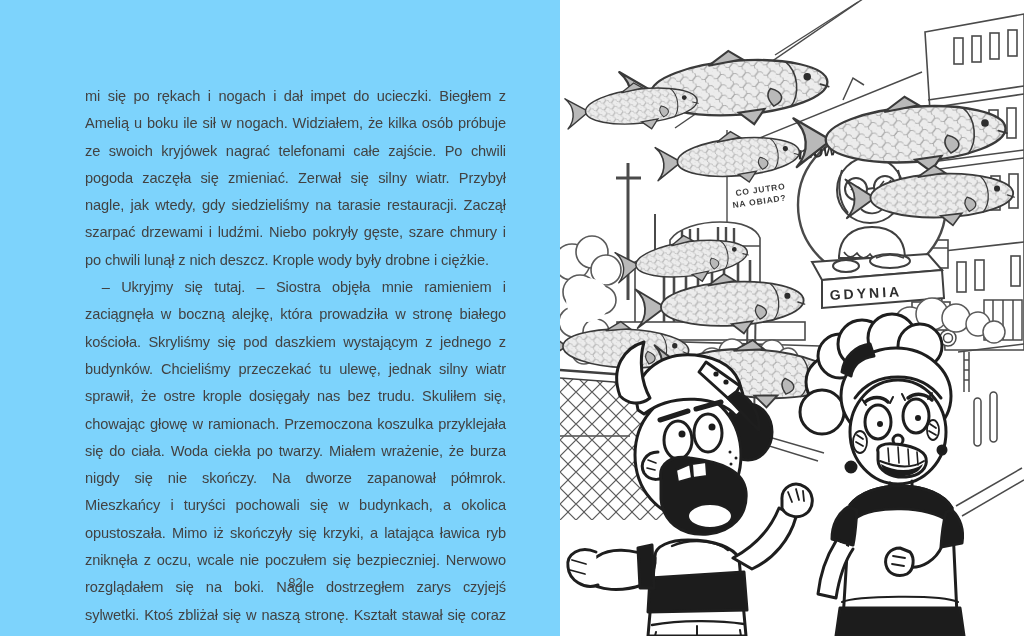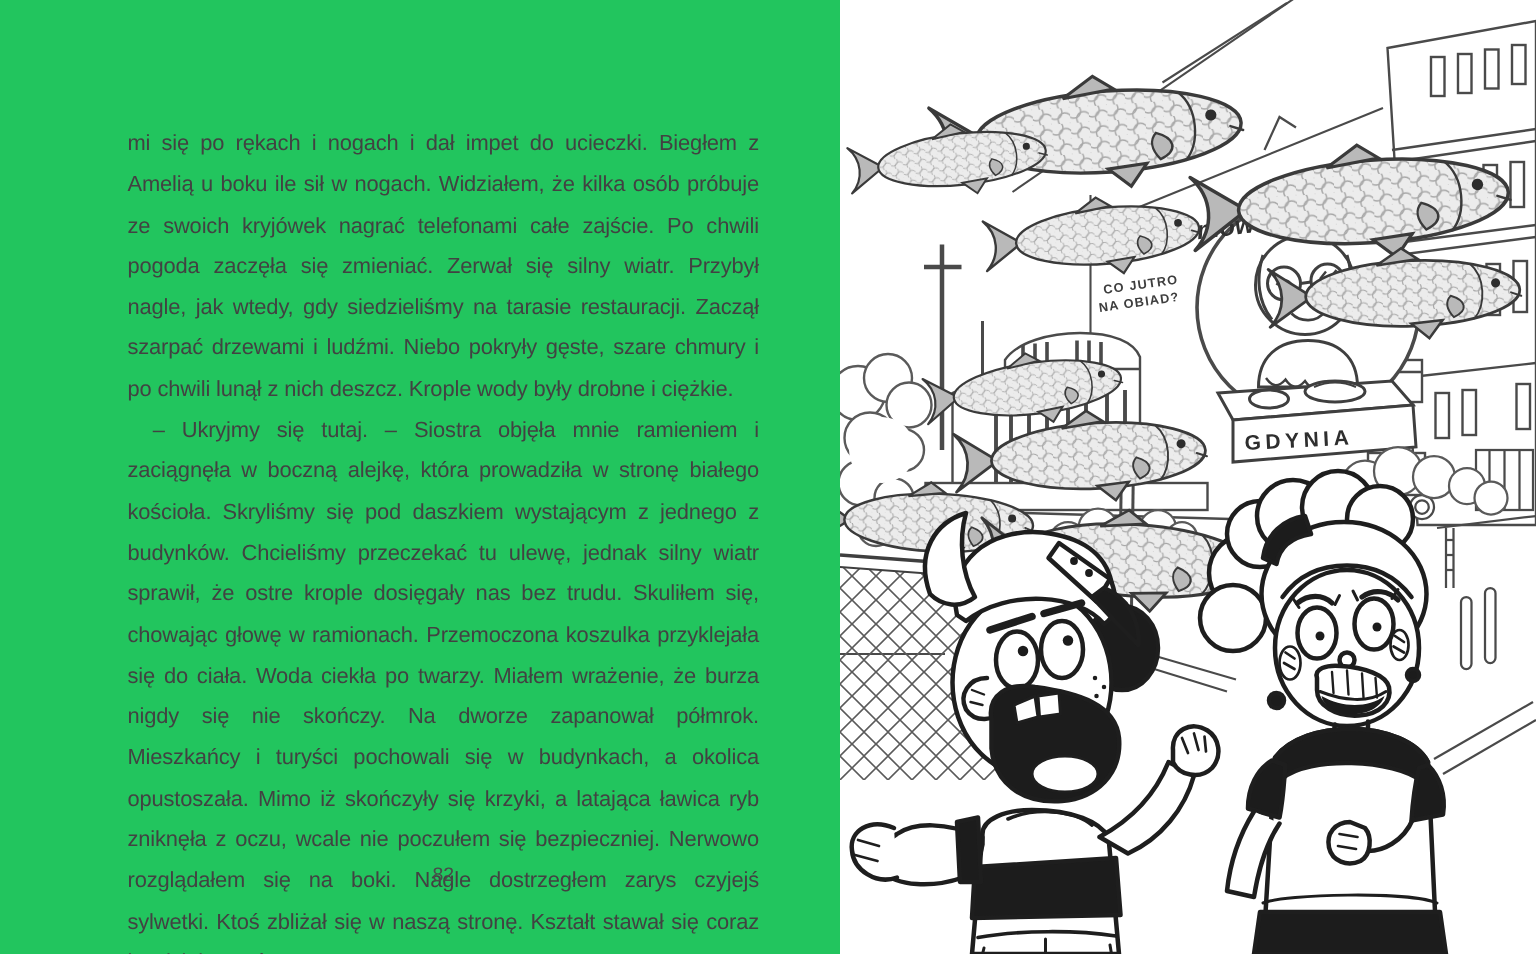--- a/index.html
+++ b/index.html
@@ -1,21 +1,21 @@
 <!DOCTYPE html>
 <html><head>
 <meta charset="utf-8">
 <style>
   html,body{margin:0;padding:0;}
   body{
     width:1024px;height:636px;background:#ffffff;position:relative;overflow:hidden;
     font-family:"Liberation Sans","DejaVu Sans",sans-serif;
   }
   .spread{position:absolute;inset:0;display:flex;}
-  .left-page{position:relative;width:560px;height:636px;background:#22c55e;}
+  .left-page{position:relative;width:560px;height:636px;background:#7dd3fc;}
   .right-page{position:relative;width:464px;height:636px;background:#fff;}
   .text-block{
     position:absolute;left:85px;top:83px;width:421px;
     font-size:14.6px;line-height:27.3px;color:#424242;text-align:justify;
     letter-spacing:-0.1px;
   }
   .text-block p{margin:0;}
   .text-block p.indent{text-indent:1.15em;}
   .page-number{
     position:absolute;left:85px;top:575px;width:421px;text-align:center;

